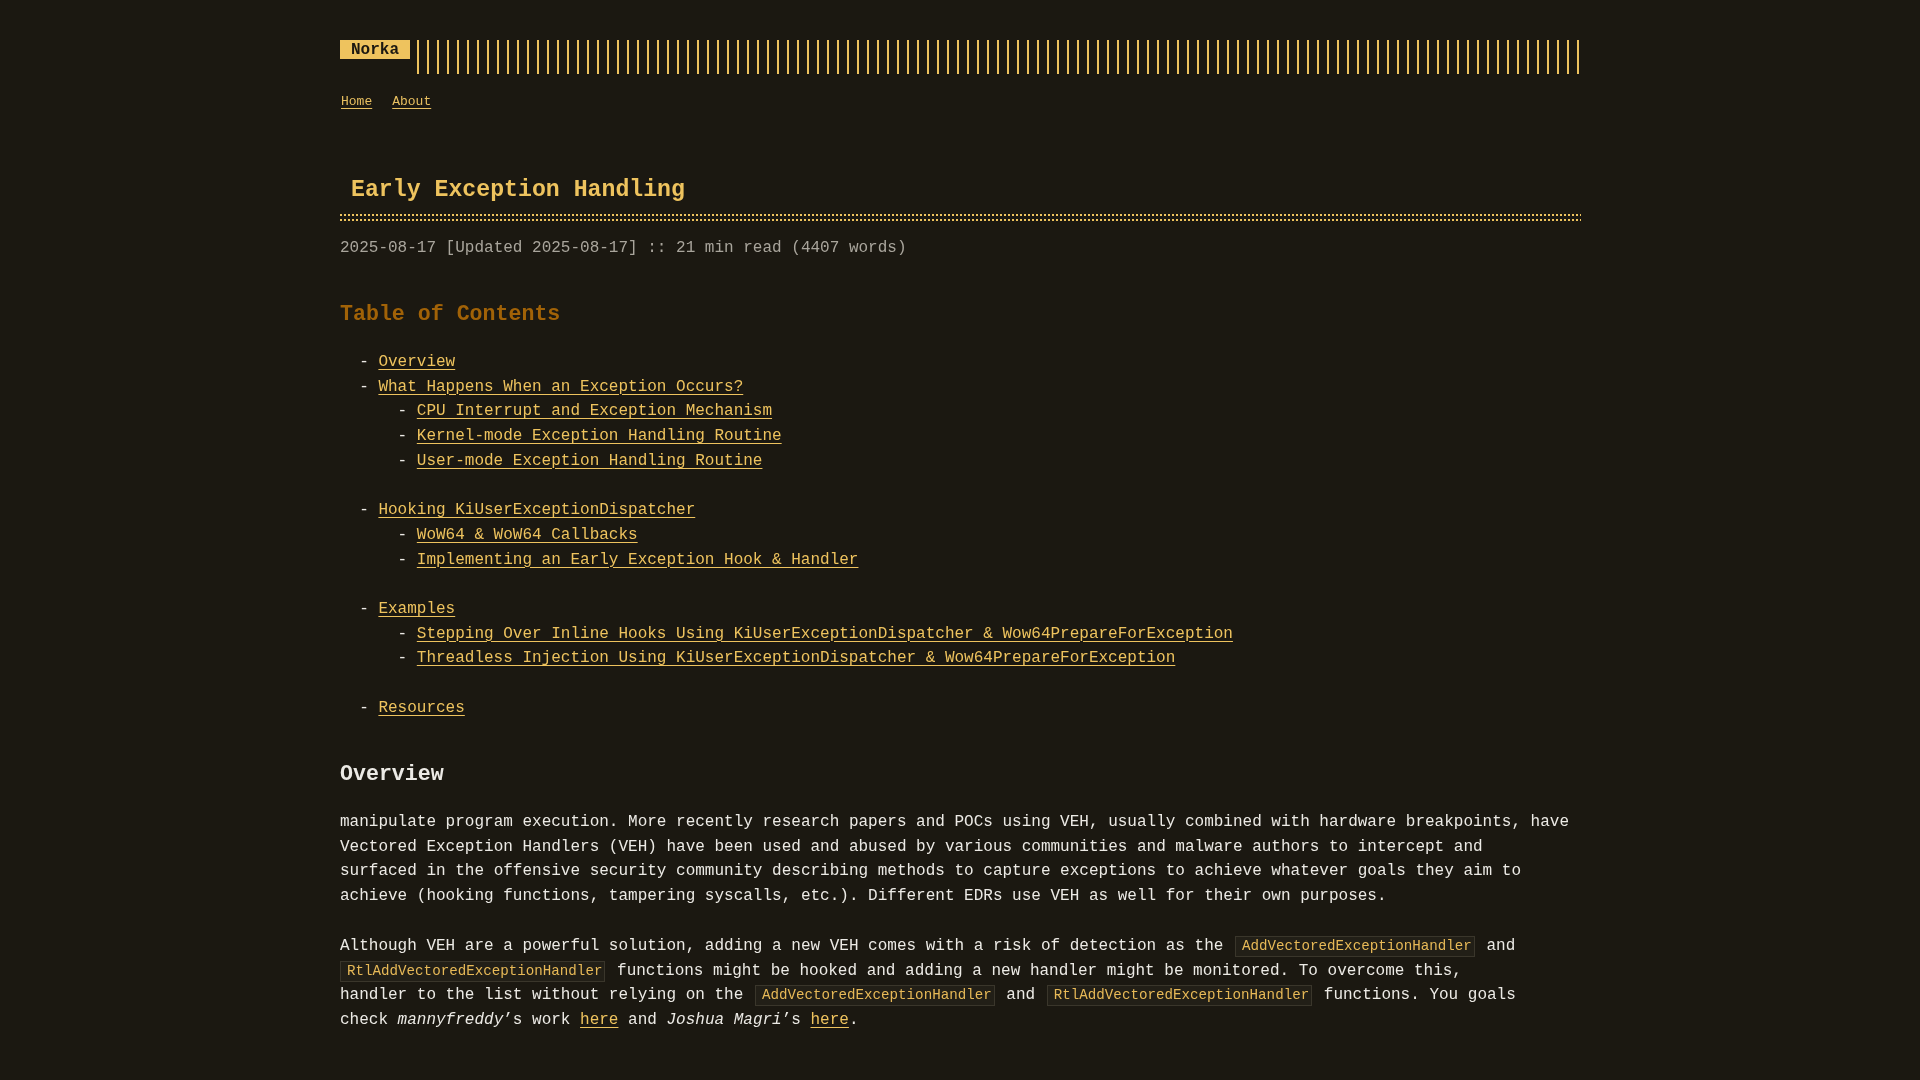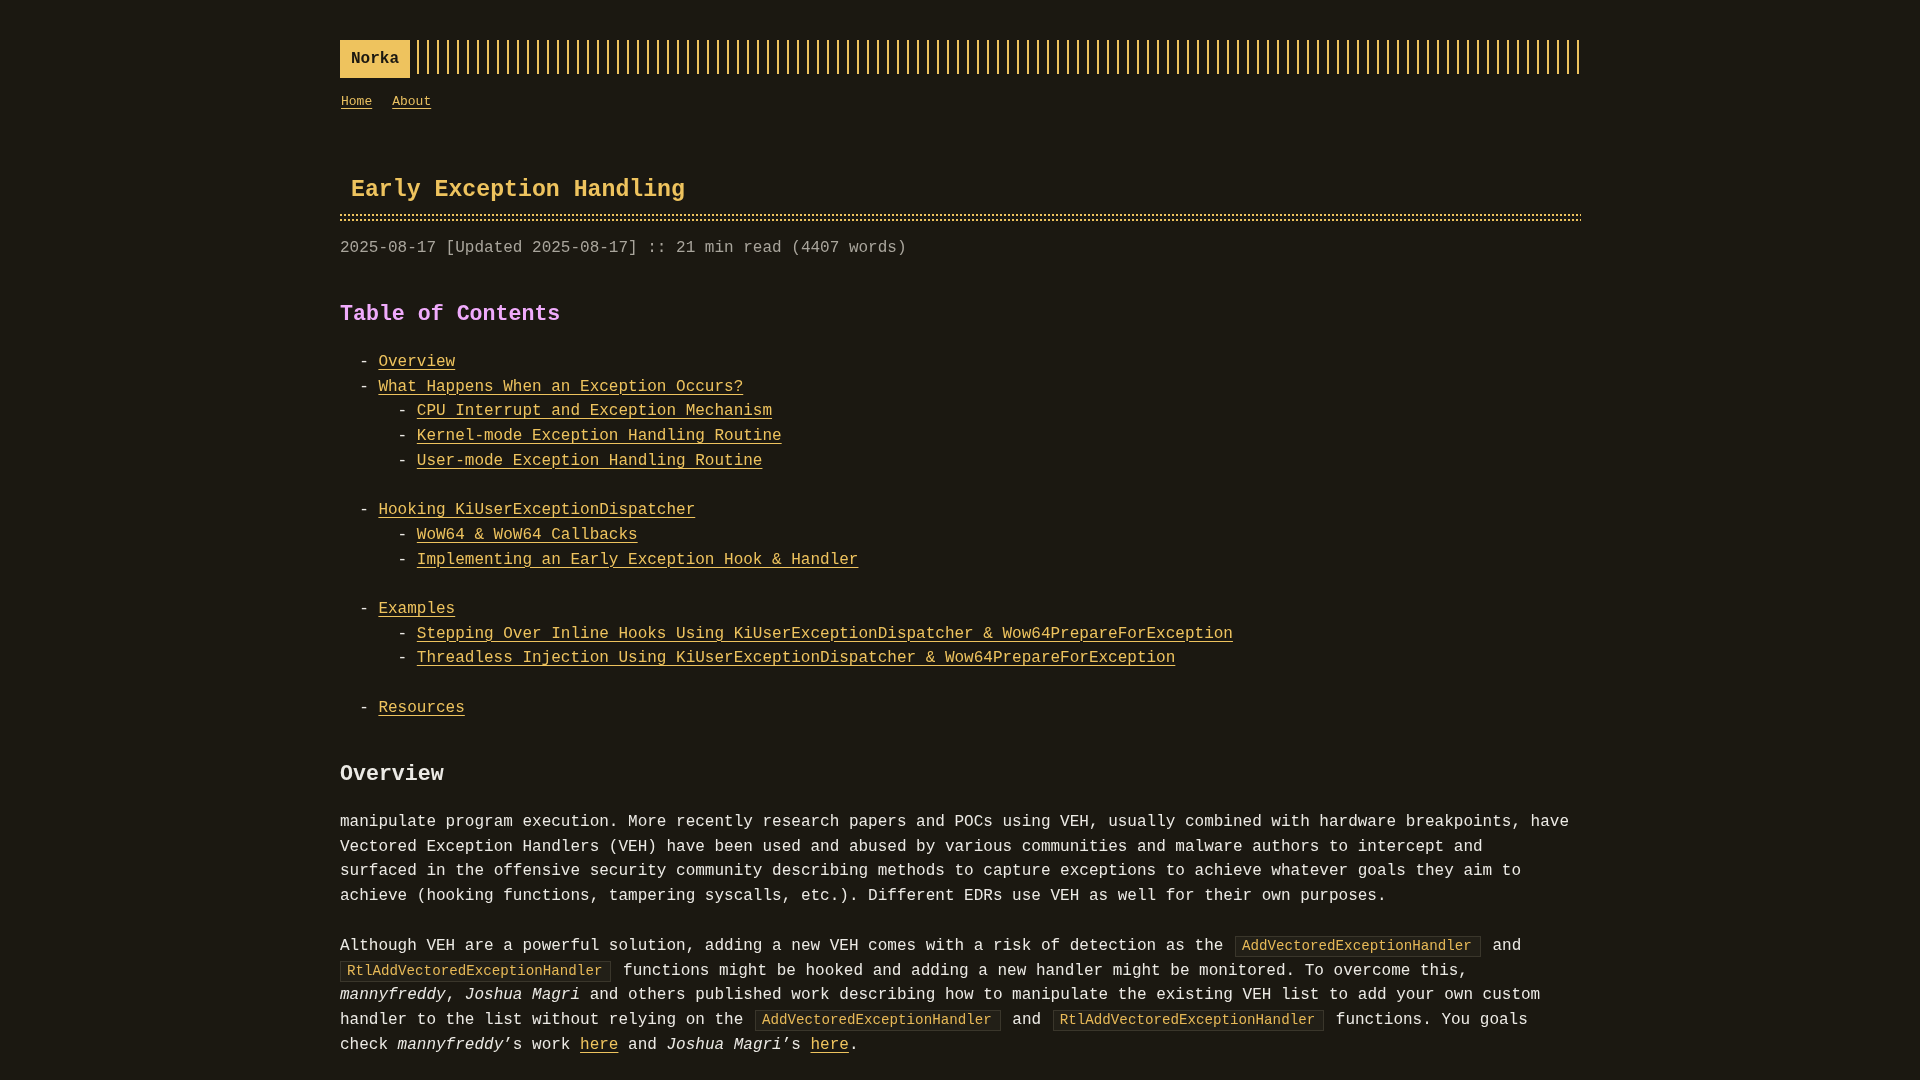--- a/index.html
+++ b/index.html
@@ -32,21 +32,21 @@
     align-items: stretch;
   }
   .logo {
     background: #eec35e;
     color: #1b1811;
     font-weight: bold;
     font-size: 16px;
     display: flex;
     align-items: center;
     padding: 0 4px;
-    height: 38px;
+    height: 19px;
     box-sizing: border-box;
     width: 70px;
     justify-content: center;
     text-decoration: none;
   }
   .logo-rule {
     flex: 1;
     margin-left: 7px;
     height: 34px;
     background: repeating-linear-gradient(90deg, #eec35e 0px, #eec35e 2px, transparent 2px, transparent 10px);
@@ -94,21 +94,21 @@
   }
 
   
   .toc-heading {
     position: absolute;
     top: 301px;
     left: 0;
     margin: 0;
     font-size: 21.6px;
     font-weight: bold;
-    color: #f0abfc;
+    color: #a16207;
     line-height: 26px;
   }
   .toc {
     position: absolute;
     top: 350px;
     left: 0;
     width: 1241px;
     font-size: 16px;
     line-height: 24.7px;
   }
@@ -146,21 +146,21 @@
   }
   .p1 { top: 810px; }
   .p2 { top: 934px; }
   .line { display: block; white-space: nowrap; height: 24.7px; }
   code {
     font-family: "Liberation Mono", "DejaVu Sans Mono", monospace;
     font-size: 14.2px;
     color: #e7b957;
     background: #221f17;
     border: 1px solid #3a362b;
-    padding: 1px 8px 2px 6px;
+    padding: 1px 2px 2px 6px;
     margin: 0 2px;
   }
   em { font-style: italic; color: #eceae5; }
 </style>
 </head>
 <body>
 
 <div class="container">
 
   <header class="header">
@@ -204,18 +204,17 @@
   <p class="para p1">
     <span class="line">manipulate program execution. More recently research papers and POCs using VEH, usually combined with hardware breakpoints, have</span>
     <span class="line">Vectored Exception Handlers (VEH) have been used and abused by various communities and malware authors to intercept and</span>
     <span class="line">surfaced in the offensive security community describing methods to capture exceptions to achieve whatever goals they aim to</span>
     <span class="line">achieve (hooking functions, tampering syscalls, etc.). Different EDRs use VEH as well for their own purposes.</span>
   </p>
 
   <p class="para p2">
     <span class="line"><span>Although VEH are a powerful solution, adding a new VEH comes with a risk of detection as the </span><code>AddVectoredExceptionHandler</code><span> and</span></span>
     <span class="line"><code style="margin-left:0">RtlAddVectoredExceptionHandler</code><span> functions might be hooked and adding a new handler might be monitored. To overcome this,</span></span>
-    <span class="line"><em>mannyfreddy</em><span>, </span><em>Joshua Magri</em><span> and others published work describing how to manipulate the existing VEH list to add your own custom</span></span>
     <span class="line"><span>handler to the list without relying on the </span><code>AddVectoredExceptionHandler</code><span> and </span><code>RtlAddVectoredExceptionHandler</code><span> functions. You goals</span></span>
     <span class="line"><span>check </span><em>mannyfreddy</em><span>’s work </span><a>here</a><span> and </span><em>Joshua Magri</em><span>’s </span><a>here</a><span>.</span></span>
   </p>
 
 </div>
 
 </body></html>

